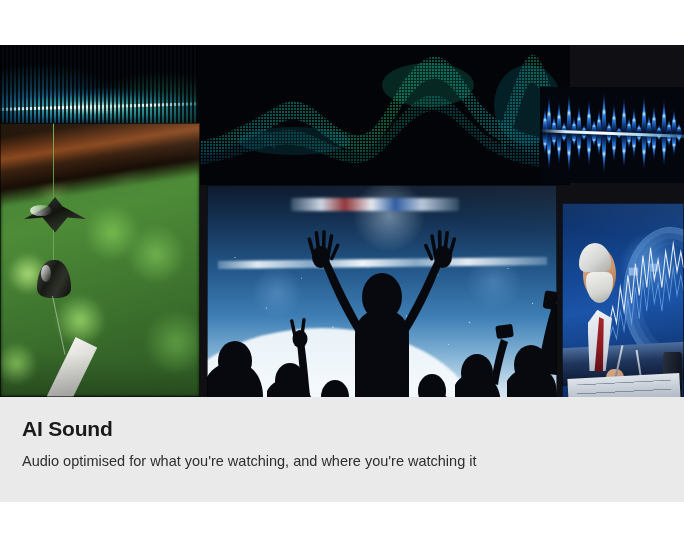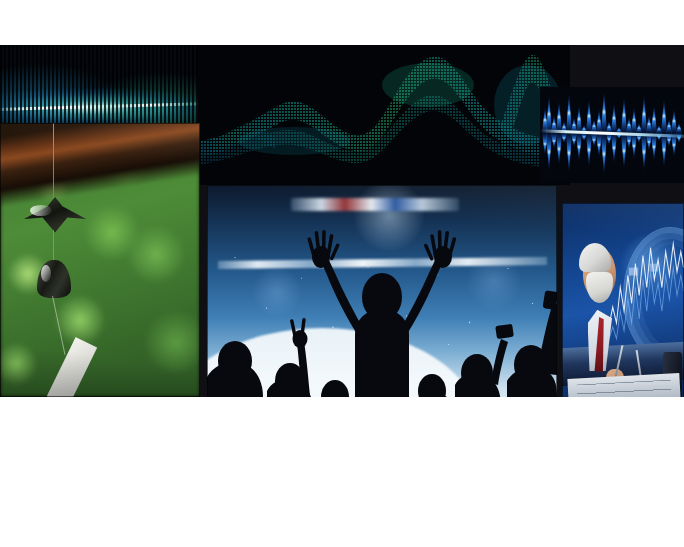--- a/index.html
+++ b/index.html
@@ -678,16 +678,20 @@
       <div class="presenter-hand"></div>
       <div class="studio-paper"></div>
       <div class="studio-mic"></div>
       <div class="studio-mic2"></div>
       <div class="studio-cyl"></div>
       <div class="studio-desk-front"></div>
     </div>
 
   </div>
 
+  <div class="caption">
+    <div class="caption-title">AI Sound</div>
+    <div class="caption-sub">Audio optimised for what you're watching, and where you're watching it</div>
+  </div>
 
   <div class="bottom-gutter"></div>
 
 </div>
 
 </body></html>

